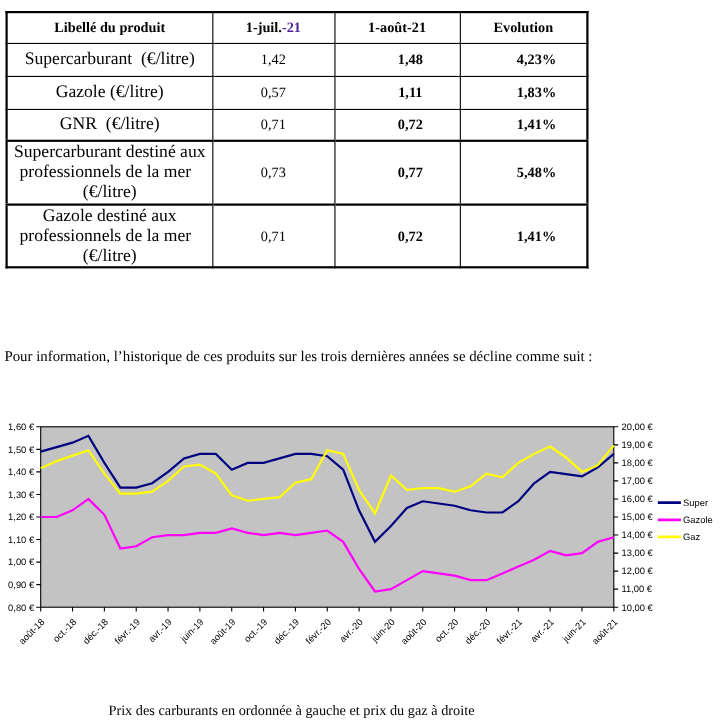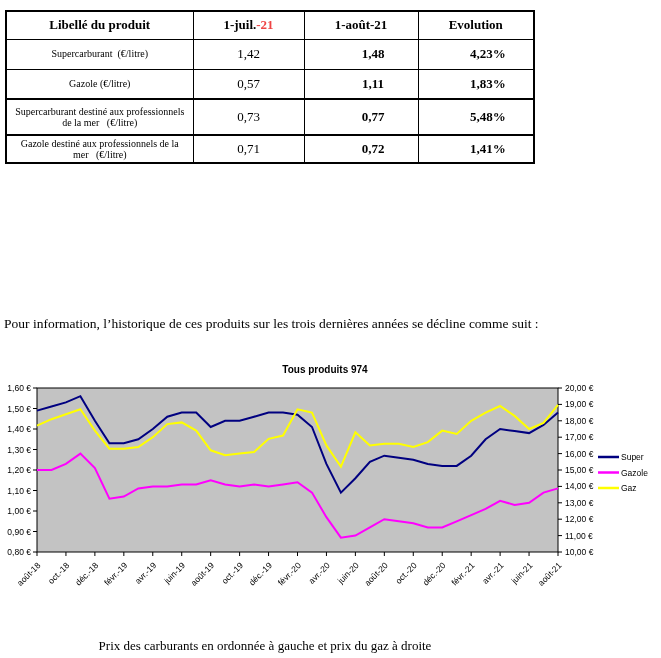--- a/index.html
+++ b/index.html
@@ -5,26 +5,26 @@
   html,body{margin:0;padding:0;background:#fff;}
   .page{position:relative;width:661px;height:658px;background:#ffffff;
         font-family:"Liberation Serif",serif;color:#000;overflow:hidden;border-radius:16px;}
 
   
   table.price{position:absolute;left:5px;top:10px;border-collapse:collapse;
               table-layout:fixed;width:528px;border:2px solid #000;}
   table.price th,table.price td{border:1px solid #000;text-align:center;
               vertical-align:middle;font-size:13px;padding:1px 3px;}
   table.price th{font-weight:bold;}
-  table.price td.lbl{font-size:10px;line-height:1.12;}
+  table.price td.lbl{font-size:16px;line-height:1.12;}
   table.price td.b{font-weight:bold;padding-left:27px;}
   tr.h0{height:28px;} tr.r1{height:30px;} tr.r2{height:30px;} tr.r3{height:29px;}
   tr.r4{height:29px;} tr.r5{height:36px;margin-top:44px;} tr.r6{height:28px;} tr.r7{height:27px;}
   tr.thick td{border-top-width:2px;}
-  .date-suffix{color:#ef4444;}
+  .date-suffix{color:#4c1d95;}
 
   
   .note{position:absolute;left:4px;top:316px;width:650px;font-size:13.5px;}
 
   
   .chart-title{position:absolute;left:0;top:364px;width:650px;text-align:center;
                font-family:"Liberation Sans",sans-serif;font-size:10px;font-weight:bold;}
   #chart-svg{position:absolute;left:0;top:345px;}
   #chart-svg text{font-family:"Liberation Sans",sans-serif;fill:#000;}
 
@@ -56,38 +56,43 @@
       <td>1,42</td>
       <td class="b">1,48</td>
       <td class="b">4,23%</td>
     </tr>
     <tr class="r2">
       <td class="lbl">Gazole (€/litre)</td>
       <td>0,57</td>
       <td class="b">1,11</td>
       <td class="b">1,83%</td>
     </tr>
+    <tr class="r3">
+      <td class="lbl">GNR&nbsp; (€/litre)</td>
+      <td>0,71</td>
+      <td class="b">0,72</td>
+      <td class="b">1,41%</td>
+    </tr>
     <tr class="r5 thick">
       <td class="lbl">Supercarburant destiné aux professionnels de la mer&nbsp;&nbsp; (€/litre)</td>
       <td>0,73</td>
       <td class="b">0,77</td>
       <td class="b">5,48%</td>
     </tr>
     <tr class="r6 thick">
       <td class="lbl">Gazole destiné aux professionnels de la mer&nbsp;&nbsp; (€/litre)</td>
       <td>0,71</td>
       <td class="b">0,72</td>
       <td class="b">1,41%</td>
     </tr>
   </tbody>
     </table>
 
   <div class="note">Pour information, l’historique de ces produits sur les trois dernières années se décline comme suit :</div>
 
-  <div class="chart-title">Tous produits 974</div>
 
   <svg id="chart-svg" width="661" height="280">
       <rect x="37" y="43" width="521" height="164" fill="#c3c3c3" stroke="#000" stroke-width="1"></rect>
       <line x1="33" y1="43" x2="37" y2="43" stroke="#000"></line>
       <text x="31" y="46" text-anchor="end" font-size="8.5">1,60 €</text>
       <line x1="33" y1="63.500000000000014" x2="37" y2="63.500000000000014" stroke="#000"></line>
       <text x="31" y="66.50000000000001" text-anchor="end" font-size="8.5">1,50 €</text>
       <line x1="33" y1="84" x2="37" y2="84" stroke="#000"></line>
       <text x="31" y="87" text-anchor="end" font-size="8.5">1,40 €</text>
       <line x1="33" y1="104.5" x2="37" y2="104.5" stroke="#000"></line>

